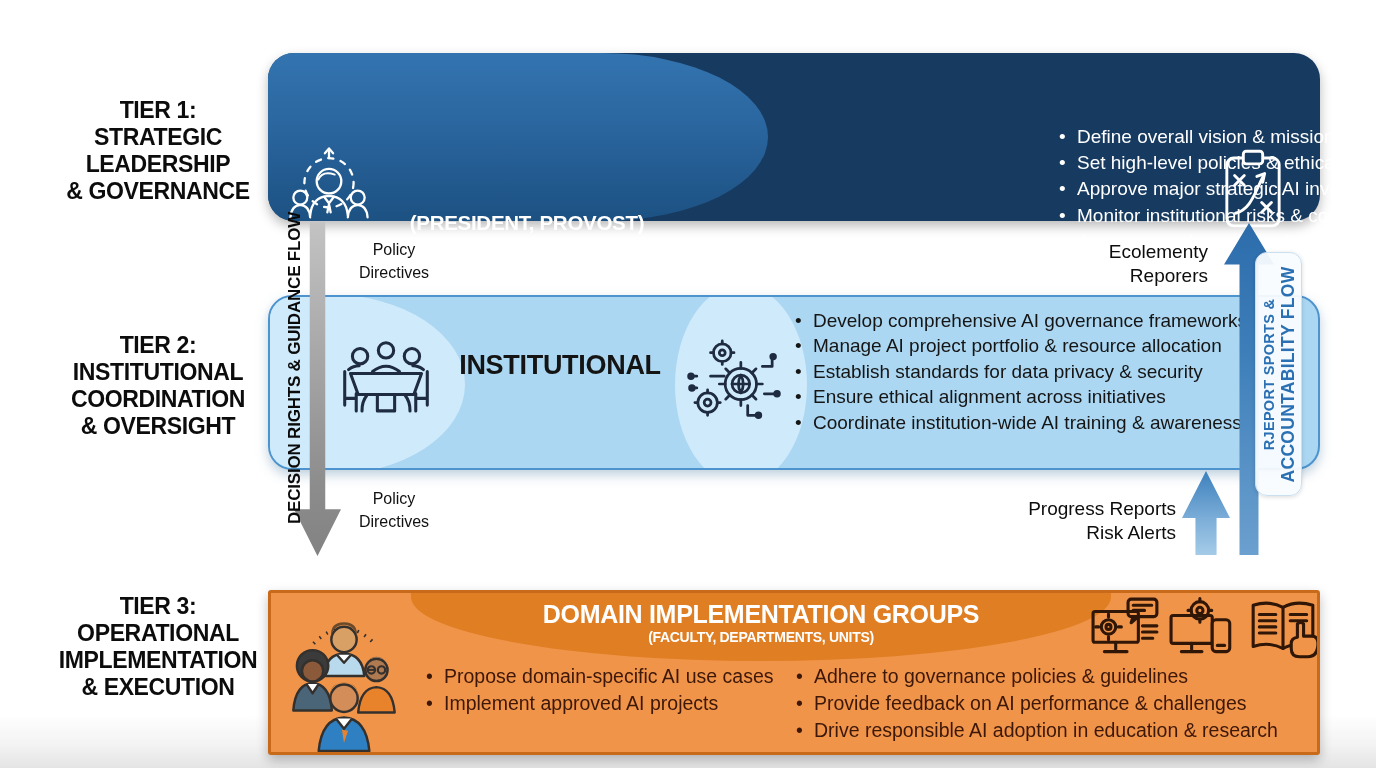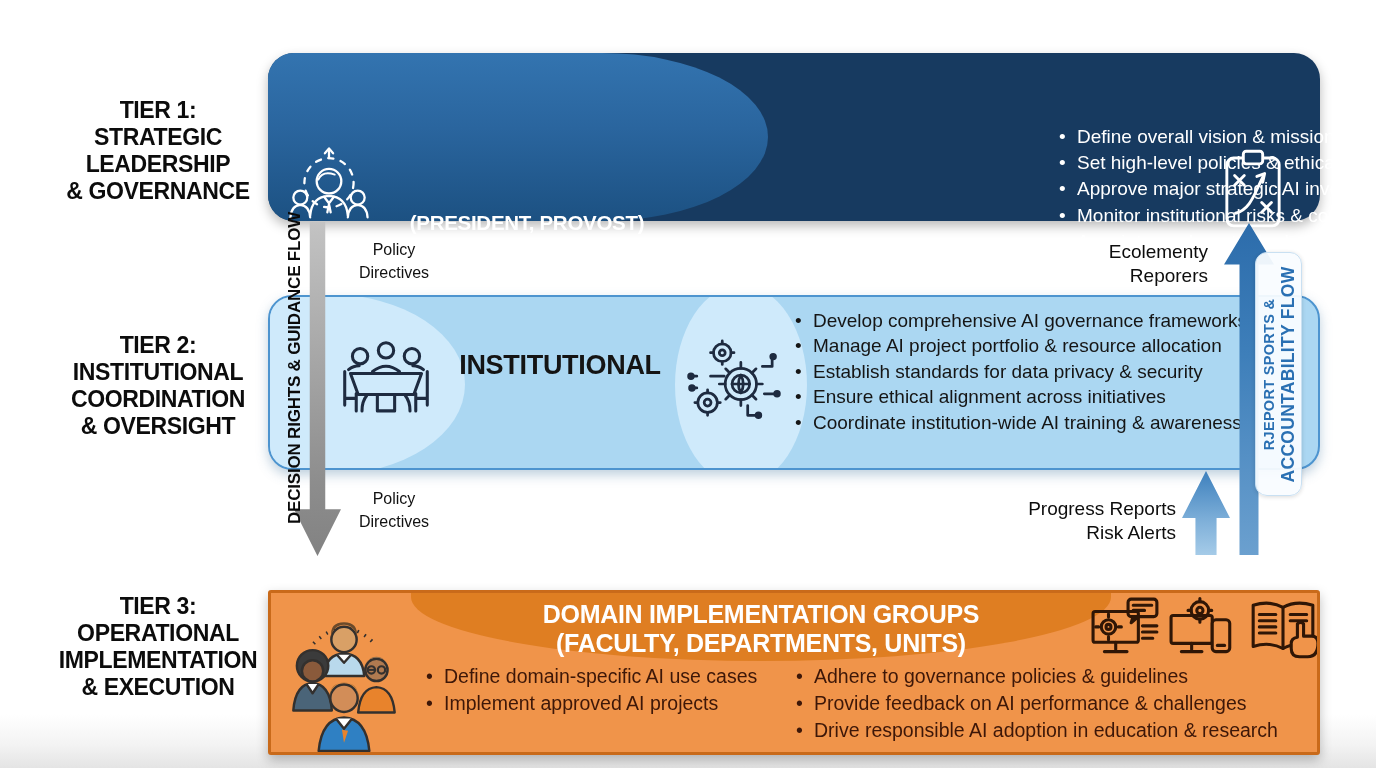--- a/index.html
+++ b/index.html
@@ -44,21 +44,21 @@
   #t2-bullets{left:522px;top:11px;width:480px;color:#151515;font-size:19px;line-height:25.4px;}
   
   #tier3-box{top:553px;height:165px;background:#f0944a;border:3px solid #c96a1a;
     border-radius:3px;box-sizing:border-box;overflow:hidden;
     box-shadow:0 5px 12px rgba(0,0,0,.25);margin-top:37px;}
   #t3-header{left:140px;top:-4px;width:700px;height:72px;background:#df7e22;
     border-radius:0 0 350px 350px / 0 0 64px 64px;}
   #t3-title{left:160px;top:7px;width:660px;text-align:center;color:#fff;font-weight:bold;
     font-size:25px;letter-spacing:-0.3px;}
   #t3-subtitle{left:160px;top:36px;width:660px;text-align:center;color:#fff;font-weight:bold;
-    font-size:25px;letter-spacing:-0.3px;}
+    font-size:14px;letter-spacing:-0.3px;}
   .t3-bullets{top:70px;color:#3d1708;font-size:19.5px;line-height:27px;}
   #t3-bullets-left{left:152px;width:365px;}
   #t3-bullets-right{left:522px;width:520px;}
   #t3-icons{left:820px;top:4px;width:236px;height:72px;display:flex;gap:8px;}
   
   #long-arrow{left:1224px;top:223px;width:50px;height:332px;z-index:3;
     clip-path:polygon(50% 0,100% 12.5%,69% 12.5%,69% 100%,31% 100%,31% 12.5%,0 12.5%);
     background:linear-gradient(180deg,#2c6cab,#3e7fba 40%,#6ba0cf);}
   #short-arrow{left:1182px;top:471px;width:48px;height:84px;z-index:3;
     clip-path:polygon(50% 0,100% 56%,72% 56%,72% 100%,28% 100%,28% 56%,0 56%);
@@ -229,21 +229,21 @@
         <path d="M74 108 Q76 84 92 83 Q108 84 110 108 Z" fill="#e8832c"></path>
         <circle cx="60" cy="94" r="13.5" fill="#d28d58"></circle>
         <path d="M46.5 92 a13.5 13.5 0 0 1 27 0 q1 -13 -13.5 -13 q-14.5 0 -13.5 13" fill="#b5793a" stroke="none"></path>
         <path d="M35 146 Q38 114 60 113 Q82 114 85 146 Z" fill="#2f80c3"></path>
         <path d="M52 114 l8 10 l8 -10" fill="#ffffff"></path>
         <path d="M58 125 l2 13 l4 -12 z" fill="#e8832c" stroke="none"></path>
       </svg>
     </div>
 
     <ul class="abs bullets t3-bullets" id="t3-bullets-left">
-      <li>Define domain-specific AI use cases</li>
+      <li>Propose domain-specific AI use cases</li>
       <li>Implement approved AI projects</li>
     </ul>
     <ul class="abs bullets t3-bullets" id="t3-bullets-right">
       <li>Adhere to governance policies &amp; guidelines</li>
       <li>Provide feedback on AI performance &amp; challenges</li>
       <li>Drive responsible AI adoption in education &amp; research</li>
     </ul>
 
     <div class="abs" id="t3-icons">
       <span>

